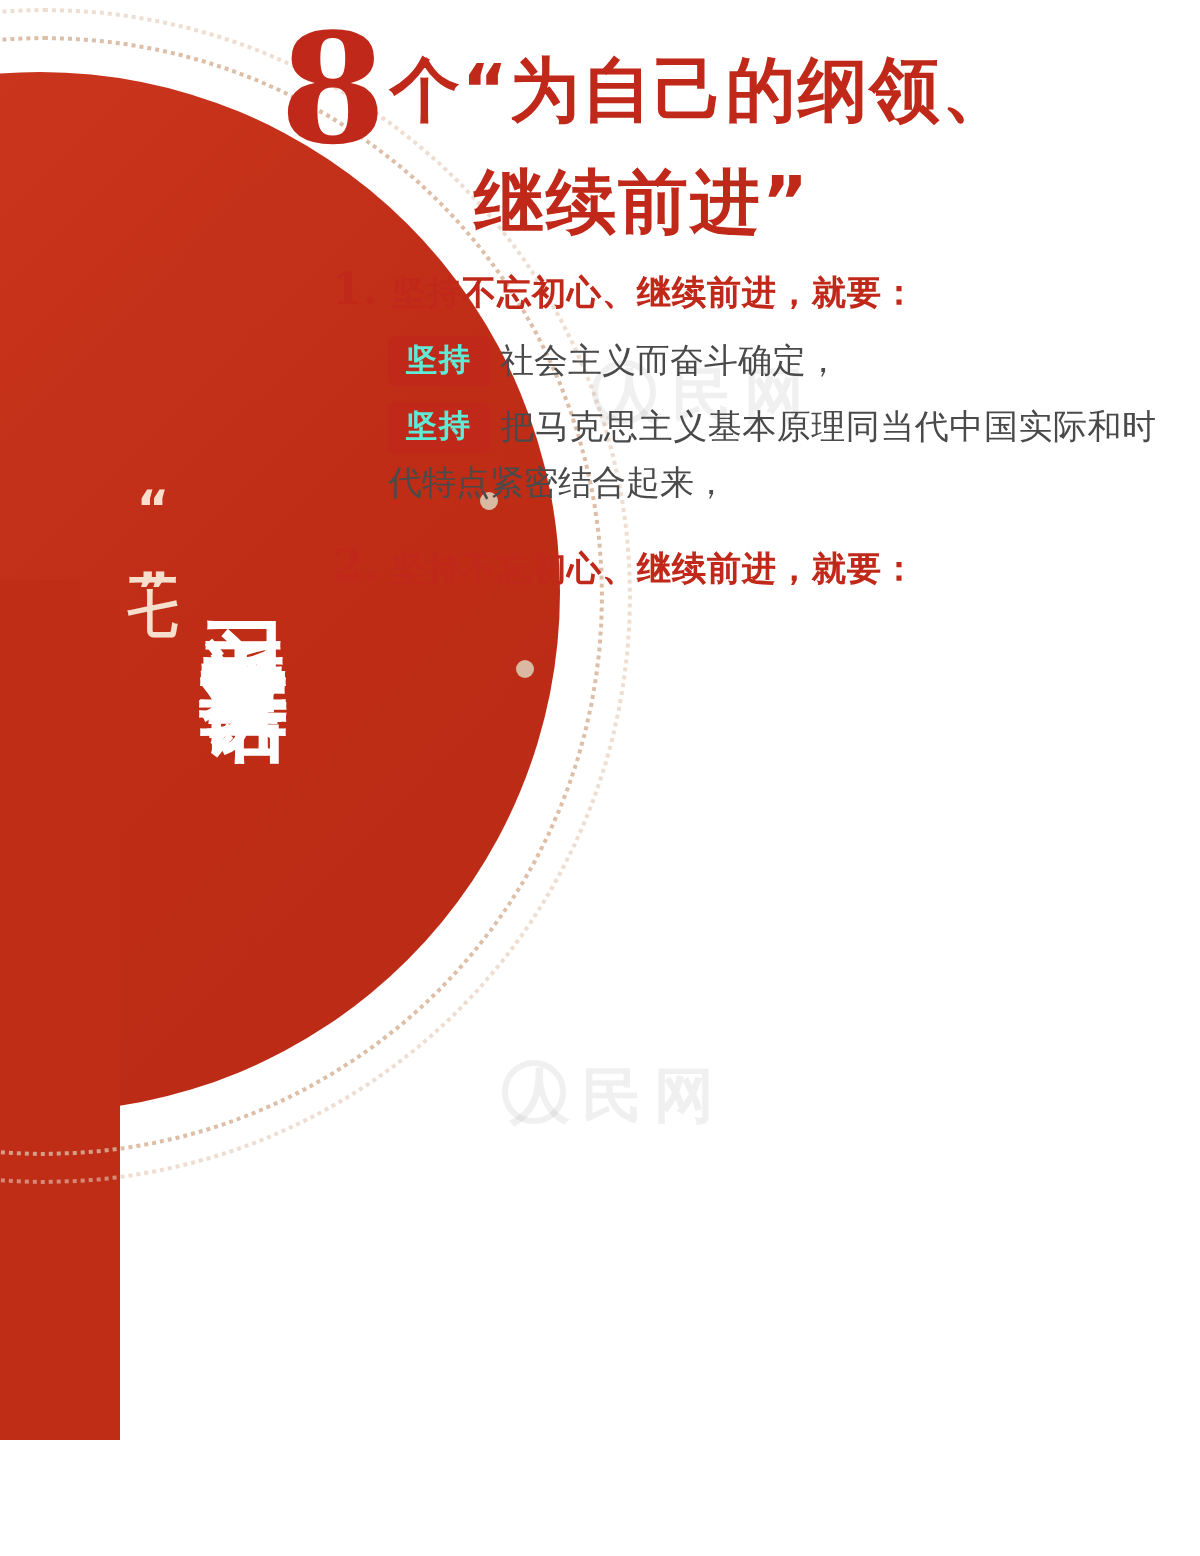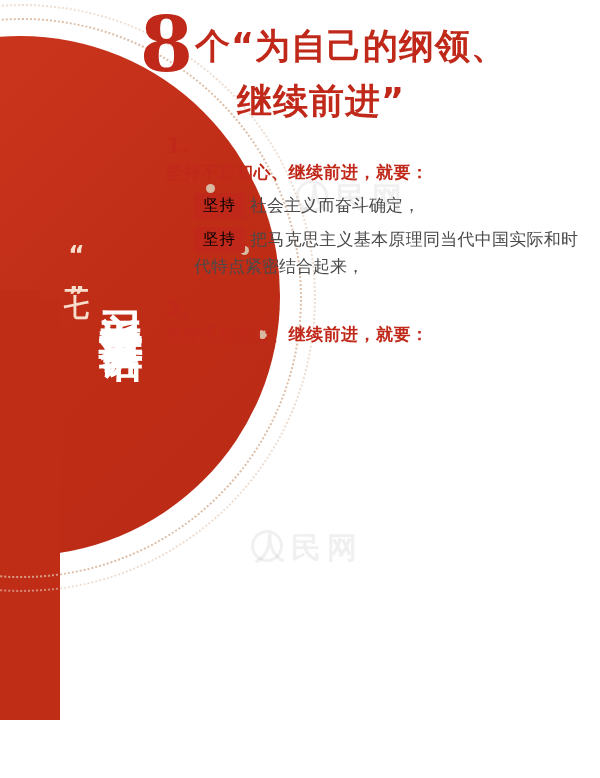--- a/index.html
+++ b/index.html
@@ -144,22 +144,21 @@
     position: absolute;
     left: 166px;
     top: 132px;
     width: 412px;
   }
   .item {
     margin-bottom: 14px;
   }
   .item-head {
     display: flex;
-    align-items: flex-start;
-    flex-direction: column;
+    align-items: flex-end;
   }
   .num {
     font-family: "DejaVu Serif", "Liberation Serif", serif;
     font-size: 22px;
     font-weight: bold;
     color: #c0291a;
     margin-right: 7px;
     line-height: 1.25;
     flex: 0 0 auto;
   }
@@ -177,23 +176,23 @@
   .point {
     font-size: 17px;
     color: #4a4a4a;
     line-height: 1.62;
     margin-bottom: 6px;
     text-align: justify;
   }
   .tag {
     display: inline-block;
     background: #c0291a;
-    color: #000000;
+    color: #5eead4;
     font-size: 15.5px;
-    font-weight: normal;
+    font-weight: bold;
     padding: 2px 9px 3px 9px;
     border-radius: 3px;
     margin-right: 5px;
     line-height: 1.35;
     vertical-align: 1px;
     letter-spacing: 1px;
   }
 
   
   .watermark {

